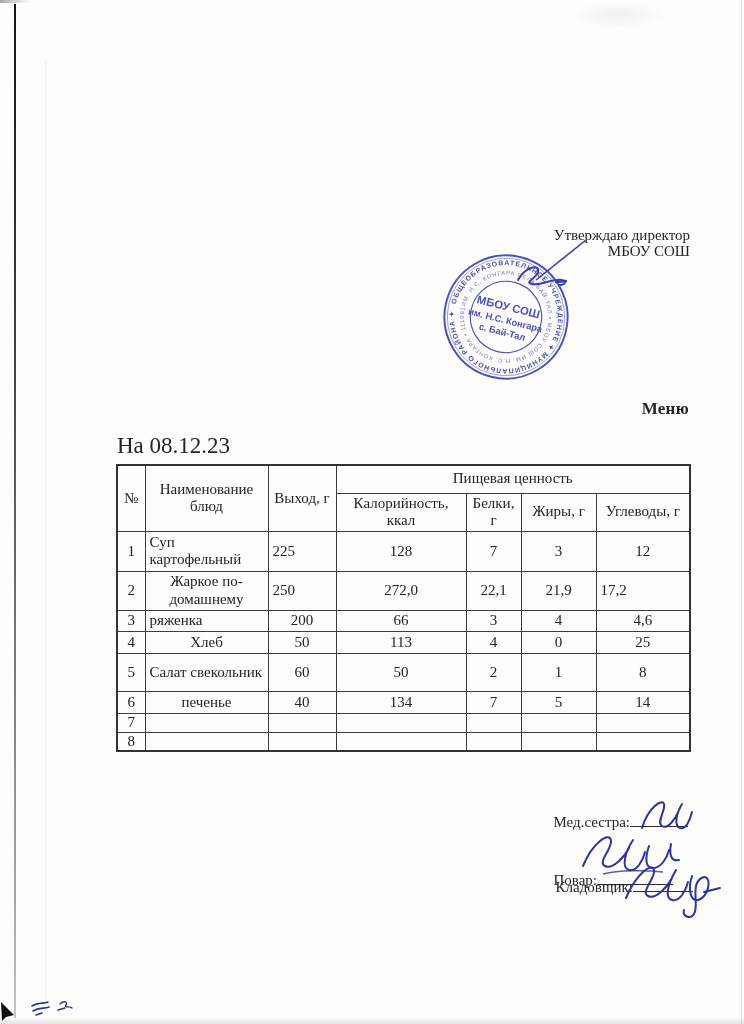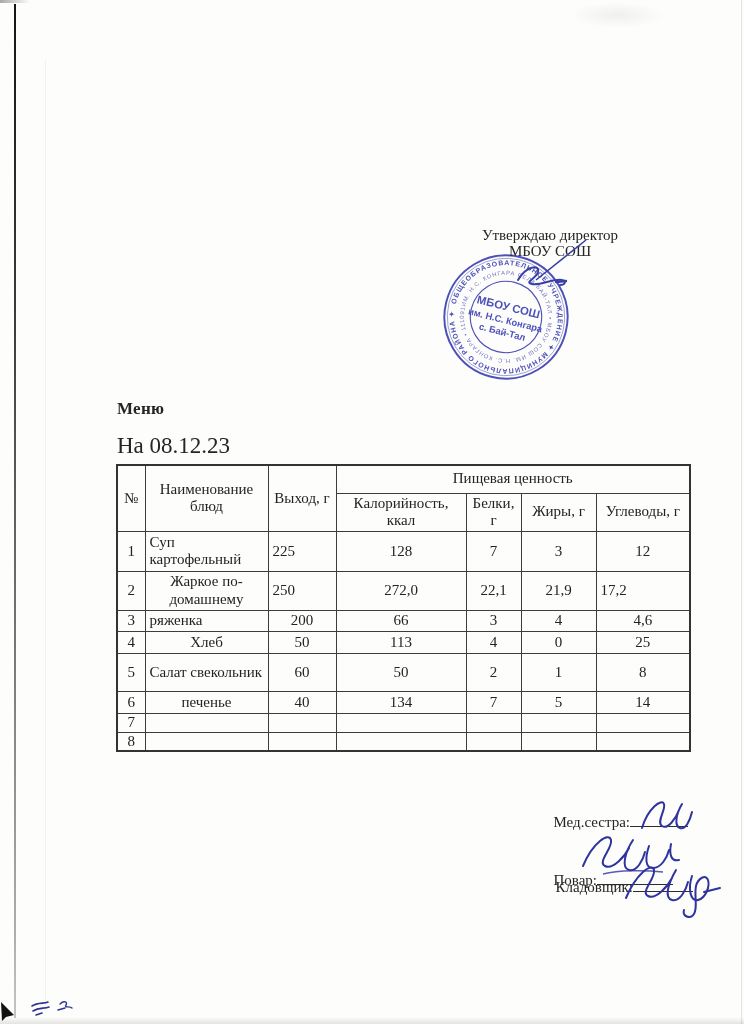--- a/index.html
+++ b/index.html
@@ -15,30 +15,30 @@
   .edge-line-left2{position:absolute;left:45px;top:60px;width:1px;height:950px;background:#9a9a9a;opacity:.12;}
   .edge-line-right{position:absolute;right:2px;top:0;width:1px;height:1024px;background:#d8d8d8;opacity:.7;}
   .edge-bottom{position:absolute;left:0;bottom:0;width:744px;height:7px;
     background:linear-gradient(rgba(0,0,0,0),rgba(0,0,0,.10));}
   .smudge-topright{position:absolute;left:570px;top:2px;width:95px;height:26px;border-radius:50%;
     background:radial-gradient(ellipse,rgba(120,120,120,.10),rgba(120,120,120,0) 70%);}
   .corner-mark{position:absolute;left:0px;top:996px;}
   .scribble-bl{position:absolute;left:28px;top:996px;}
   .mark-topleft{position:absolute;left:0;top:0;width:30px;height:3px;background:linear-gradient(90deg,#555,rgba(85,85,85,0));opacity:.5;}
   
-  .approval{position:absolute;right:54px;top:228px;width:280px;text-align:center;
+  .approval{position:absolute;right:54px;top:228px;width:280px;text-align:right;
     font-size:15px;line-height:15.5px;z-index:3;}
   .approval .row4{margin-top:3px;}
   .sig-line{display:inline-block;border-bottom:1.3px solid #2c2c2c;height:12px;vertical-align:baseline;}
   .director-sig{position:absolute;left:418px;top:238px;z-index:4;}
   
   .stamp{position:absolute;left:420px;top:236px;width:172px;height:162px;z-index:1;
     opacity:.92;filter:blur(.3px);}
   
-  .doc-title{position:absolute;left:117px;top:399px;width:572px;text-align:left;
+  .doc-title{position:absolute;left:117px;top:399px;width:572px;text-align:right;
     font-size:17px;font-weight:bold;letter-spacing:.3px;z-index:2;}
   .doc-date{position:absolute;left:117px;top:433px;width:572px;text-align:left;font-size:23px;z-index:2;}
   
   .menu-table-wrap{position:absolute;left:116px;top:464px;z-index:2;}
   table.menu{border-collapse:collapse;table-layout:fixed;width:573px;
     font-size:15px;line-height:1.18;color:#232323;}
   table.menu th,table.menu td{border:1.6px solid #3d3d3d;font-weight:normal;
     padding:0 4px;vertical-align:middle;overflow:hidden;}
   table.menu{border:2.2px solid #333;}
   table.menu th{text-align:center;padding:1px 3px;}

